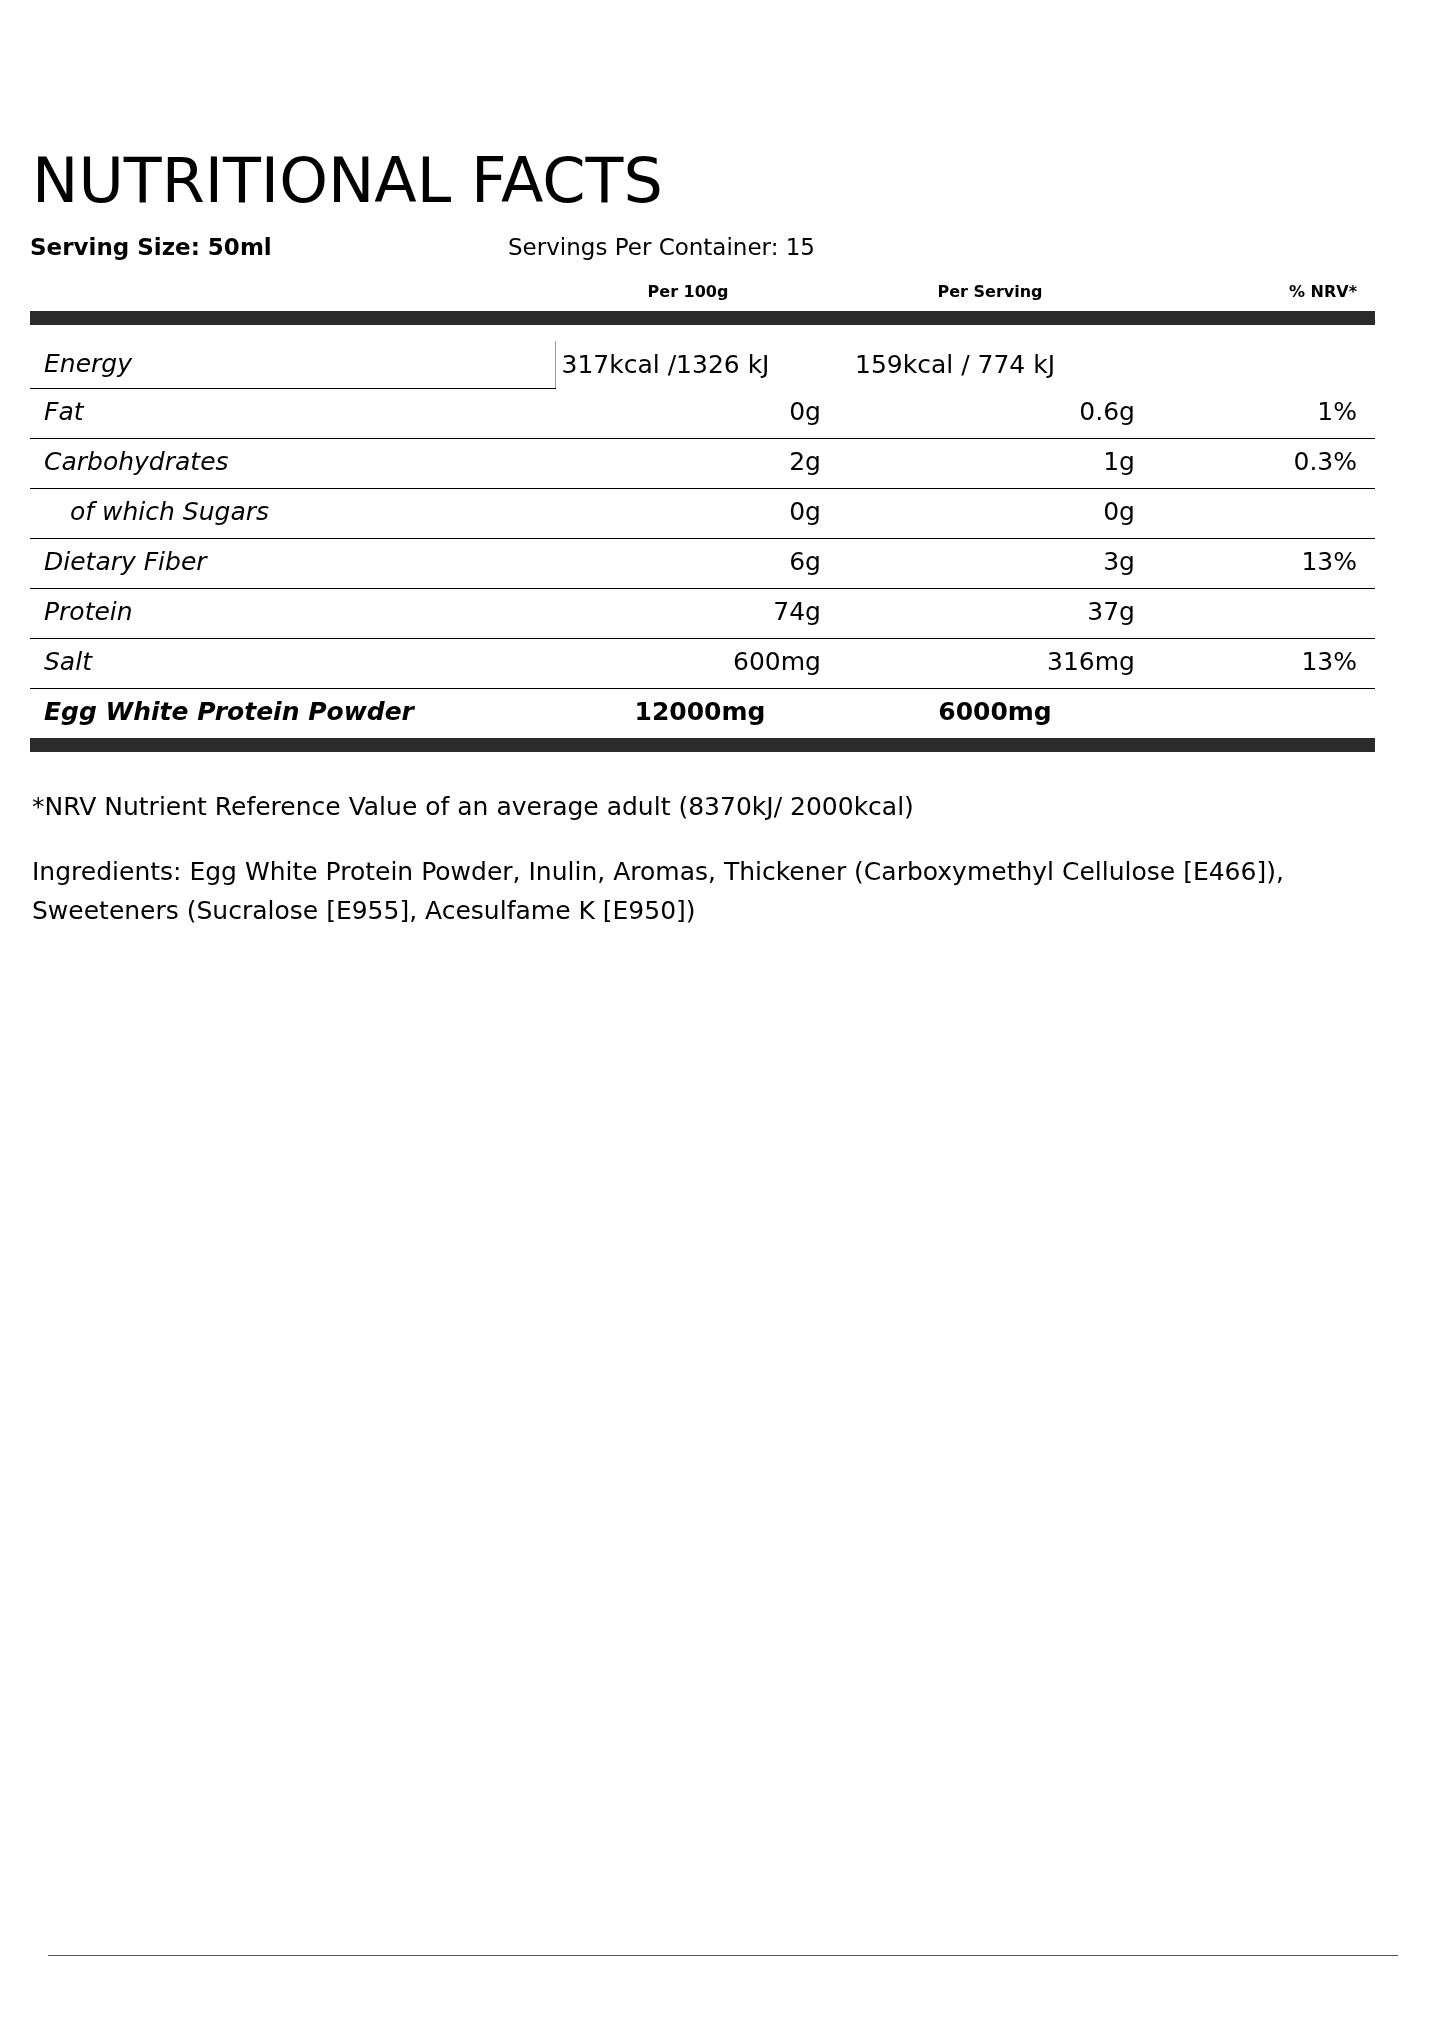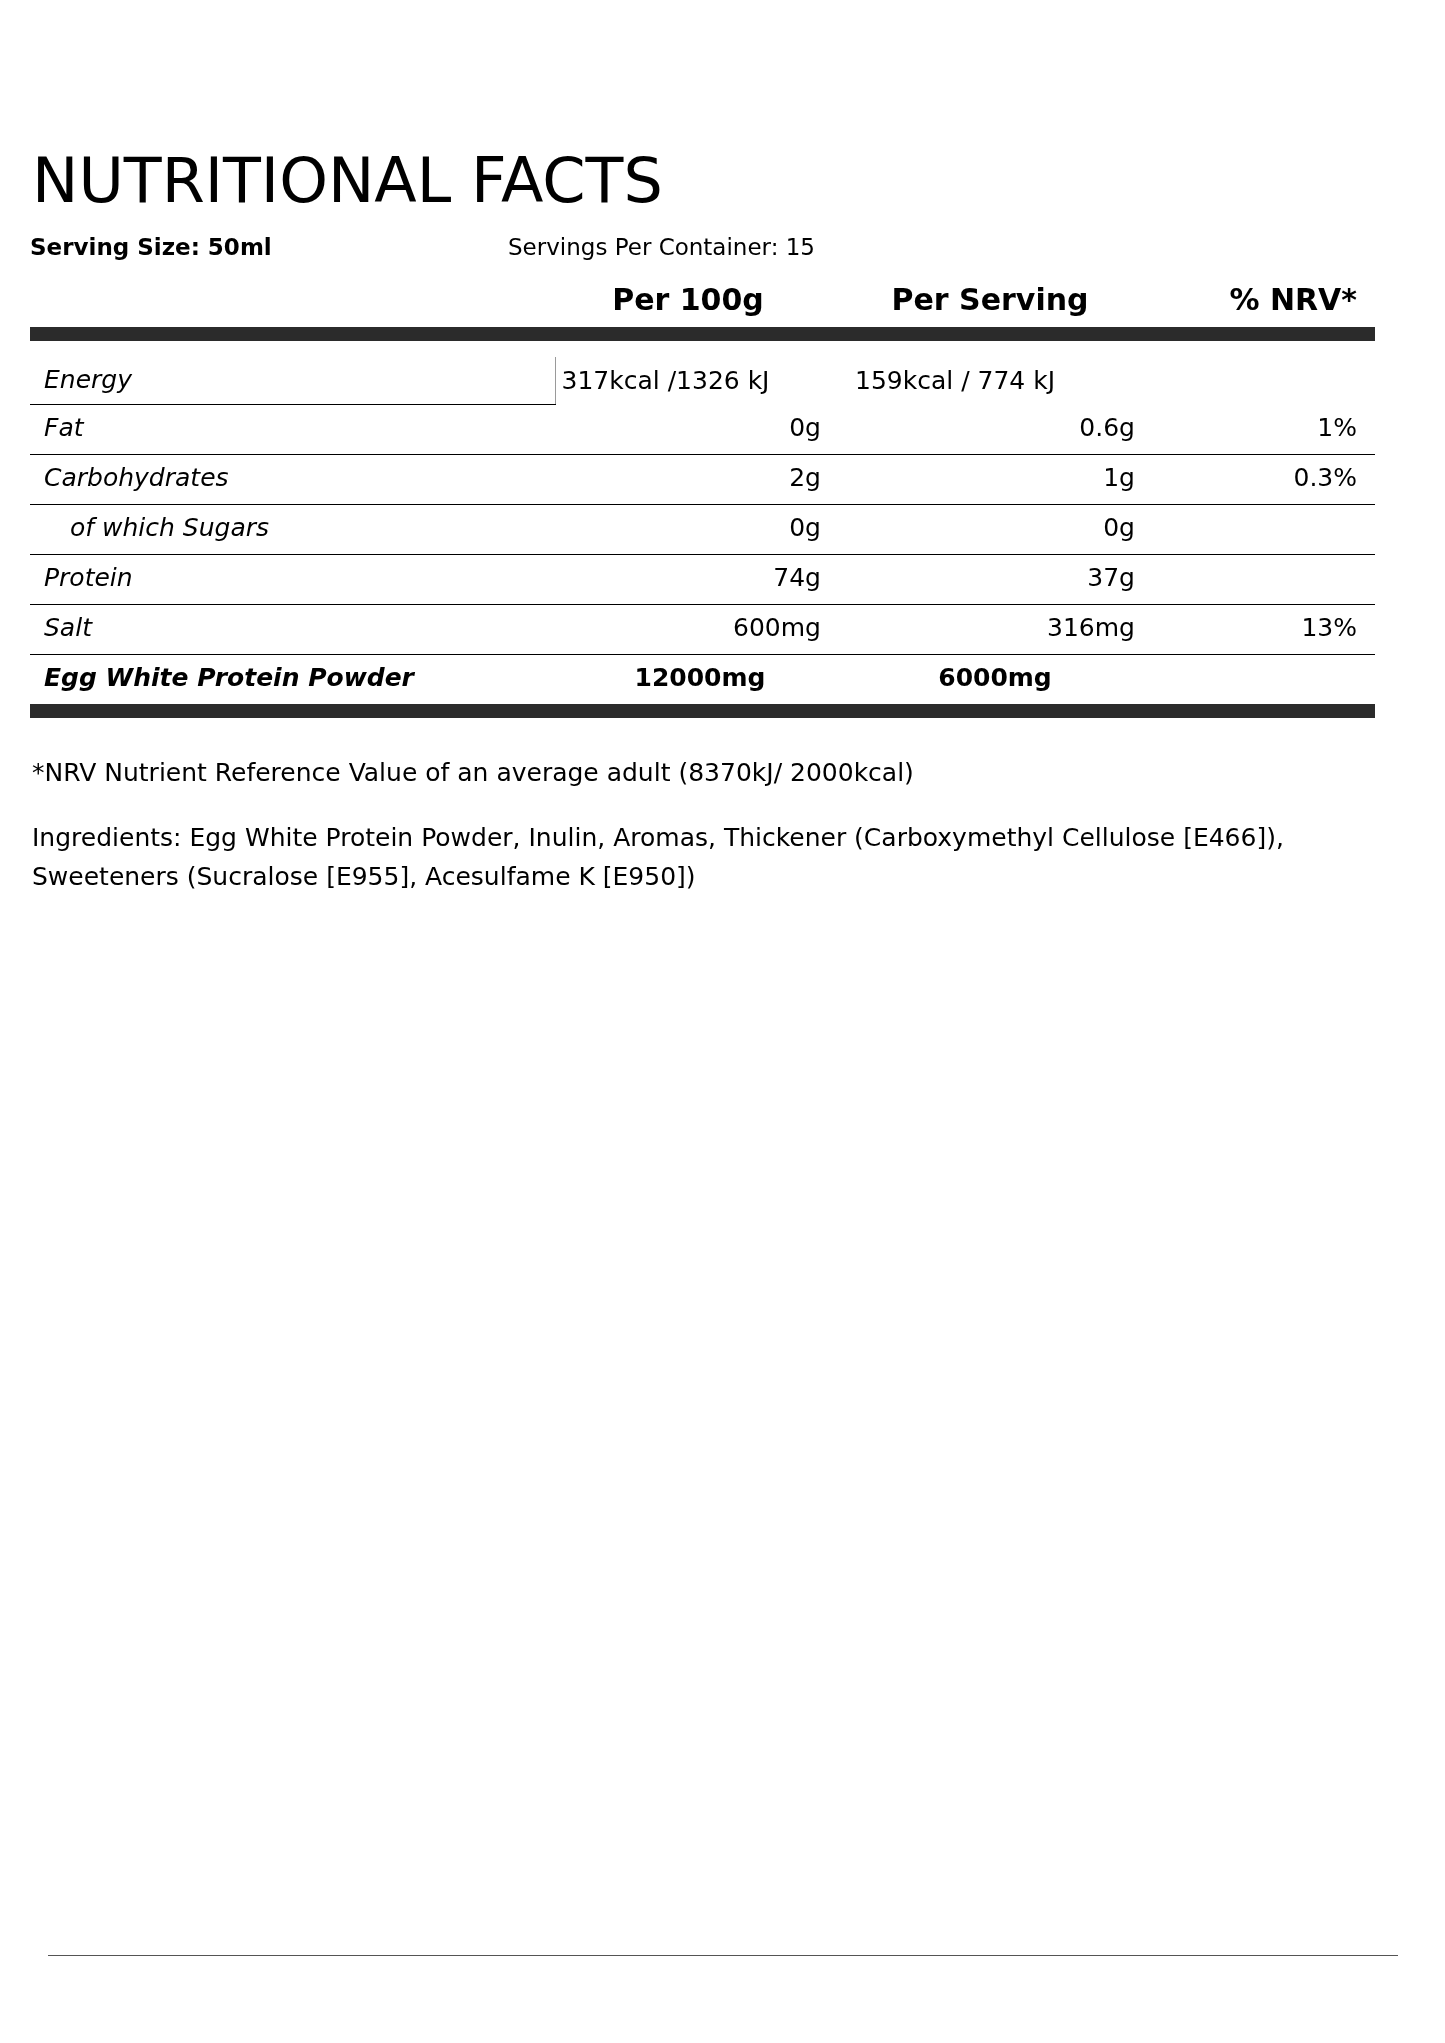--- a/index.html
+++ b/index.html
@@ -60,21 +60,21 @@
     width: 1345px;
     margin-top: 4px;
     table-layout: fixed;
   }
   table.nutri col.c-name { width: 525px; }
   table.nutri col.c-100 { width: 290px; }
   table.nutri col.c-serv { width: 300px; }
   table.nutri col.c-nrv { width: 230px; }
 
   .hdr td {
-    font-size: 30px;
+    font-size: 16px;
     font-weight: bold;
     text-align: center;
     padding: 0 0 10px 0;
     vertical-align: bottom;
   }
   .hdr td.nrv-h {
     text-align: right;
     padding-right: 18px;
   }
   .hdr td.h100 { padding-right: 24px; }
@@ -228,20 +228,26 @@
           <td class="vnrv">0.3%</td>
         </tr>
 
         <tr class="row">
           <td class="name indent">of which Sugars</td>
           <td class="v100">0g</td>
           <td class="vserv">0g</td>
           <td class="vnrv"></td>
         </tr>
 
+        <tr class="row">
+          <td class="name">Dietary Fiber</td>
+          <td class="v100">6g</td>
+          <td class="vserv">3g</td>
+          <td class="vnrv">13%</td>
+        </tr>
 
         <tr class="row">
           <td class="name">Protein</td>
           <td class="v100">74g</td>
           <td class="vserv">37g</td>
           <td class="vnrv"></td>
         </tr>
 
         <tr class="row">
           <td class="name">Salt</td>

